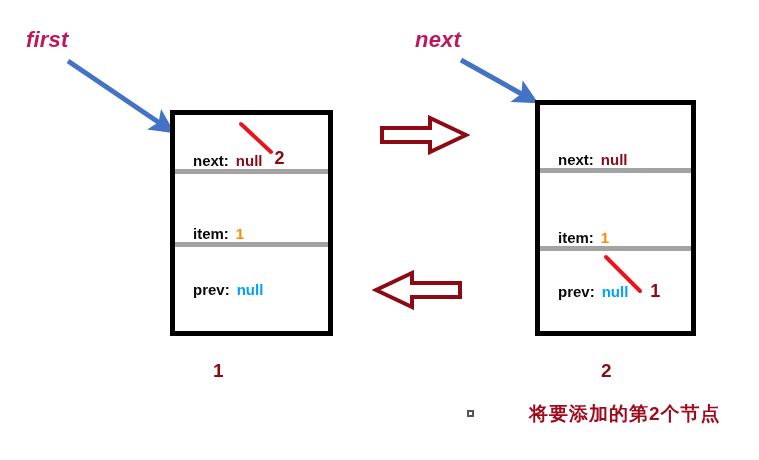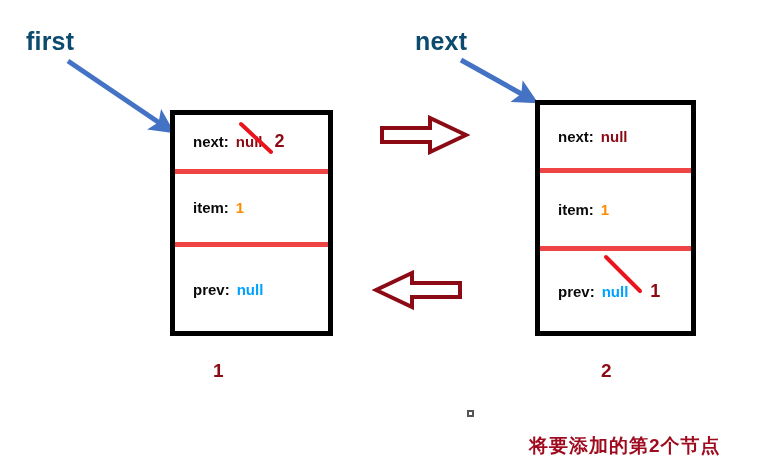--- a/index.html
+++ b/index.html
@@ -14,43 +14,44 @@
     position: relative;
     width: 759px;
     height: 460px;
     background: #ffffff;
     overflow: hidden;
   }
   .abs { position: absolute; }
 
   
   .ptr-label {
-    font-size: 25px;
+    font-size: 22px;
     font-weight: bold;
-    color: #0c4a6e;
+    color: #be185d;
     letter-spacing: 0.2px;
     white-space: nowrap;
+    font-style: italic;
   }
 
   
   .node-box {
     border: 5px solid #000000;
     box-sizing: border-box;
     background: #ffffff;
     display: flex;
     flex-direction: column;
   }
   .node-row {
     box-sizing: border-box;
     display: flex;
     align-items: center;
     position: relative;
     padding-left: 18px;
   }
-  .node-row.divider-bottom { border-bottom: 5px solid #ef4444; }
+  .node-row.divider-bottom { border-bottom: 5px solid #a3a3a3; align-items: flex-end; }
 
   .field-key {
     font-size: 15px;
     font-weight: bold;
     color: #0a0a0a;
     white-space: nowrap;
   }
   .field-val {
     font-size: 15px;
     font-weight: bold;
@@ -179,15 +180,15 @@
         <line x1="4" y1="4" x2="38" y2="38" stroke="#e8141e" stroke-width="4" stroke-linecap="round"></line>
       </svg>
       <span class="replacement" style="margin-left:22px;">1</span>
     </div>
   </div>
 
   <div class="abs index-num" style="left:601px; top:360px;">2</div>
 
   <div class="abs artifact-square" style="left:467px; top:410px;"></div>
 
-  <div class="abs caption-cn" style="left:529px; top:433px;">将要添加的第2个节点</div>
+  <div class="abs caption-cn" style="left:529px; top:401px;">将要添加的第2个节点</div>
 
 </div>
 
 </body></html>

